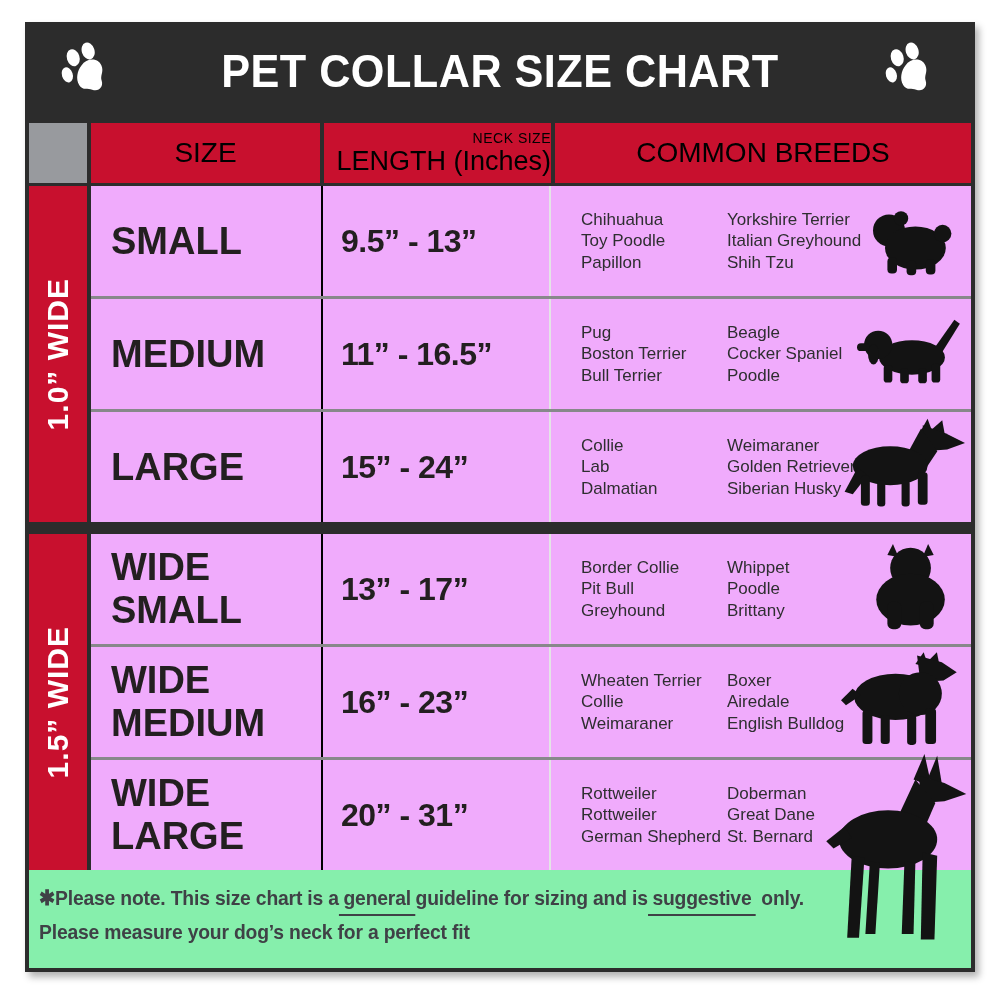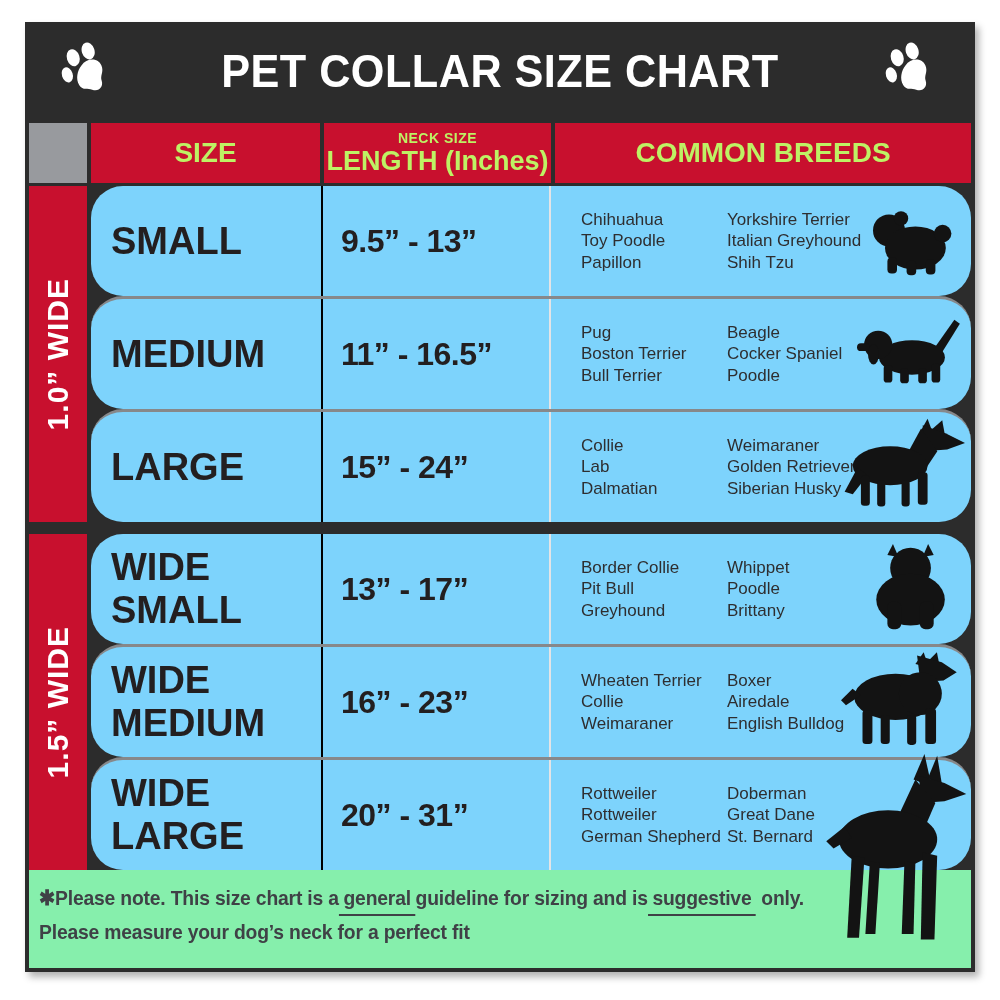--- a/index.html
+++ b/index.html
@@ -13,36 +13,36 @@
   
   .titlebar{height:97px;background:#2c2c2c;display:flex;align-items:center;
     justify-content:space-between;padding:0 34px;box-sizing:border-box;}
   .title{color:#fff;font-weight:bold;font-size:47px;letter-spacing:.5px;
     transform:scaleX(.92);white-space:nowrap;}
   .paw{width:58px;height:58px;flex:none;}
   
   .tbl{height:853px;background:#2c2c2c;border:4px solid #2c2c2c;box-sizing:border-box;
     display:flex;flex-direction:column;}
   .hrow{display:flex;gap:4px;height:60px;margin-bottom:3px;flex:none;}
-  .hcell{display:flex;align-items:center;justify-content:center;color:#bef264;
-    font-weight:bold;background:#c8102e;}
+  .hcell{display:flex;align-items:center;justify-content:center;color:#000000;
+    font-weight:normal;background:#c8102e;}
   .corner{width:58px;background:#989a9e;flex:none;}
   .h-size{width:229px;font-size:28px;flex:none;}
-  .h-length{width:227px;flex-direction:column;line-height:1;flex:none;}
+  .h-length{width:227px;flex-direction:column;line-height:1;flex:none;align-items:flex-end;}
   .h-length .small{font-size:14px;margin-bottom:3px;letter-spacing:.5px;}
   .h-length .big{font-size:27px;}
   .h-breeds{flex:1;font-size:28px;}
   .group{display:flex;gap:4px;flex:none;}
   .group + .group{margin-top:12px;}
   .sidebar{width:58px;background:#c8102e;flex:none;display:flex;
     align-items:center;justify-content:center;}
   .sidebar span{writing-mode:vertical-rl;transform:rotate(180deg);color:#fff;
     font-weight:bold;font-size:30px;letter-spacing:1px;white-space:nowrap;}
   .rows{flex:1;display:flex;flex-direction:column;}
-  .row{height:110px;background:#7dd3fc;display:flex;position:relative;box-sizing:border-box;border-radius:32px;}
+  .row{height:110px;background:#f0abfc;display:flex;position:relative;box-sizing:border-box;}
   .row + .row{border-top:3px solid #87888a;height:113px;}
   .cell{display:flex;align-items:center;box-sizing:border-box;}
   .cell-size{width:230px;padding-left:20px;font-size:38px;font-weight:bold;
     color:#231f20;line-height:1.12;flex:none;}
   .cell-length{width:228px;padding-left:18px;font-size:32px;font-weight:bold;
     color:#231f20;border-left:2px solid #000000;flex:none;letter-spacing:-.5px;}
   .cell-breeds{flex:1;border-left:2px solid #e4e4e6;padding-left:30px;position:relative;}
   .bcol{width:146px;font-size:17px;line-height:1.24;color:#2e2e30;flex:none;}
   .bcol.b2{width:162px;}
   .bcol div{white-space:nowrap;}

